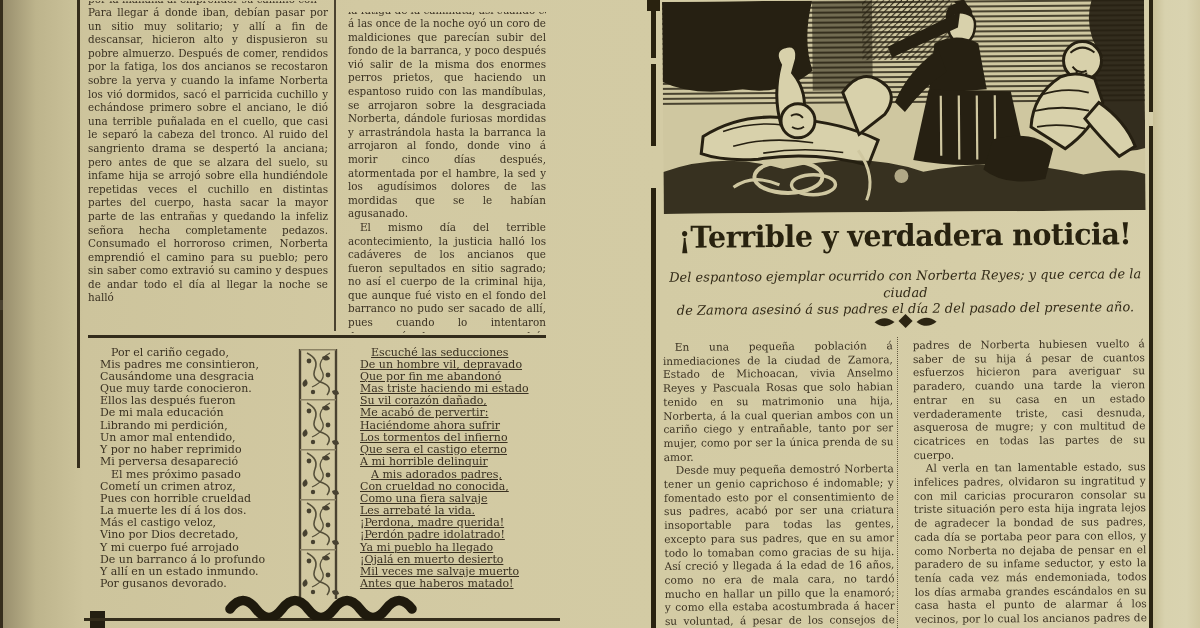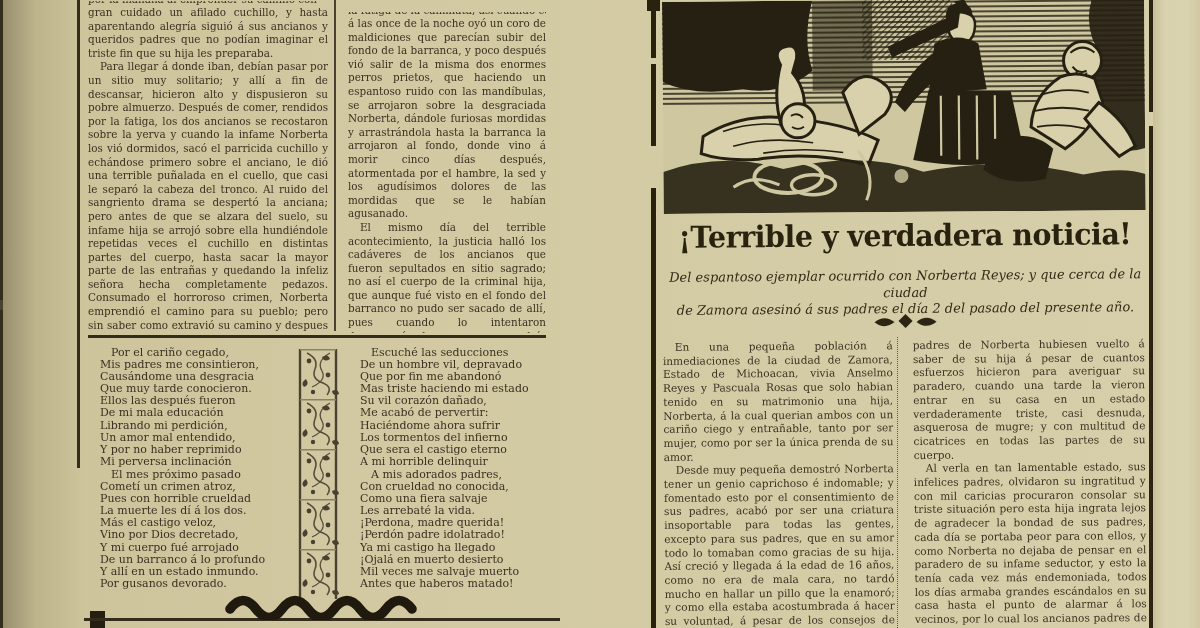--- a/index.html
+++ b/index.html
@@ -35,21 +35,21 @@
   .pcol1{width:240px;padding-top:1px;}
   .pcol2{width:198px;margin-left:20px;padding-top:12px;}
   .pcol p{margin:0;text-indent:12px;}
   .no-first-indent p:first-child{text-indent:0;}
   .frag{height:5px;overflow:hidden;}
   .frag span{display:block;margin-top:-8px;font-size:10.4px;white-space:nowrap;}
   
   .verse-row{position:absolute;top:347px;left:0;width:458px;display:flex;}
   .verse{font-size:11px;line-height:12.1px;}
   .verse-left{width:178px;padding-left:12px;}
-  .verse-right{flex:1;padding-left:10px;}
+  .verse-right{flex:1;padding-left:10px;text-decoration:underline;}
   .stanza{margin:0;}
   .stanza + .stanza{margin-top:1px;}
   .stanza .vline:first-child{padding-left:11px;}
   .vline{white-space:nowrap;}
   .vine-wrap{width:52px;margin-left:14px;margin-right:6px;padding-top:2px;}
   .wavy-wrap{position:absolute;top:590px;left:132px;width:212px;height:30px;}
   
   .right-half{position:absolute;left:662px;top:0;width:486px;height:628px;transform:rotate(-0.45deg);transform-origin:50% 40%;}
   .illustration{position:absolute;top:0;left:2px;width:482px;height:212px;}
   .headline{position:absolute;top:218px;left:0;width:486px;text-align:center;
@@ -81,21 +81,20 @@
   <div id="col-divider-right"></div>
 
   <div class="left-half">
 
     <div class="prose-row">
       <div class="pcol pcol1 no-first-indent">
         <div class="frag">
             <span>por la mañana al emprender su camino con</span>
           </div>
         <div>
-            <p>gran cuidado un afilado cuchillo, y hasta aparentando alegría siguió á sus ancianos y queridos padres que no podían imaginar el triste fin que su hija les preparaba.</p>
             <p>Para llegar á donde iban, debían pasar por un sitio muy solitario; y allí a fin de descansar, hicieron alto y dispusieron su pobre almuerzo. Después de comer, rendidos por la fatiga, los dos ancianos se recostaron sobre la yerva y cuando la infame Norberta los vió dormidos, sacó el parricida cuchillo y echándose primero sobre el anciano, le dió una terrible puñalada en el cuello, que casi le separó la cabeza del tronco. Al ruido del sangriento drama se despertó la anciana; pero antes de que se alzara del suelo, su infame hija se arrojó sobre ella hundiéndole repetidas veces el cuchillo en distintas partes del cuerpo, hasta sacar la mayor parte de las entrañas y quedando la infeliz señora hecha completamente pedazos. Consumado el horroroso crimen, Norberta emprendió el camino para su pueblo; pero sin saber como extravió su camino y despues de andar todo el día al llegar la noche se halló</p>
           </div>
       </div>
       <div class="pcol pcol2 no-first-indent">
         <div class="frag">
             <span>la fatiga de la caminata; así cuando como</span>
           </div>
         <div>
             <p>á las once de la noche oyó un coro de maldiciones que parecían subir del fondo de la barranca, y poco después vió salir de la misma dos enormes perros prietos, que haciendo un espantoso ruido con las mandíbulas, se arrojaron sobre la desgraciada Norberta, dándole furiosas mordidas y arrastrándola hasta la barranca la arrojaron al fondo, donde vino á morir cinco días después, atormentada por el hambre, la sed y los agudísimos dolores de las mordidas que se le habían agusanado.</p>
             <p>El mismo día del terrible acontecimiento, la justicia halló los cadáveres de los ancianos que fueron sepultados en sitio sagrado; no así el cuerpo de la criminal hija, que aunque fué visto en el fondo del barranco no pudo ser sacado de allí, pues cuando lo intentaron desaparecía el cuerpo y no se volvía á ver hasta el siguiente día.</p>
@@ -108,21 +107,21 @@
         <div class="stanza">
             <div class="vline">Por el cariño cegado,</div>
             <div class="vline">Mis padres me consintieron,</div>
             <div class="vline">Causándome una desgracia</div>
             <div class="vline">Que muy tarde conocieron.</div>
             <div class="vline">Ellos las después fueron</div>
             <div class="vline">De mi mala educación</div>
             <div class="vline">Librando mi perdición,</div>
             <div class="vline">Un amor mal entendido,</div>
             <div class="vline">Y por no haber reprimido</div>
-            <div class="vline">Mi perversa inclinación</div>
+            <div class="vline">Mi perversa desapareció</div>
           </div>
         <div class="stanza">
             <div class="vline">El mes próximo pasado</div>
             <div class="vline">Cometí un crimen atroz,</div>
             <div class="vline">Pues con horrible crueldad</div>
             <div class="vline">La muerte les dí á los dos.</div>
             <div class="vline">Más el castigo veloz,</div>
             <div class="vline">Vino por Dios decretado,</div>
             <div class="vline">Y mi cuerpo fué arrojado</div>
             <div class="vline">De un barranco á lo profundo</div>
@@ -163,21 +162,21 @@
             <div class="vline">Que sera el castigo eterno</div>
             <div class="vline">A mi horrible delinquir</div>
           </div>
         <div class="stanza">
             <div class="vline">A mis adorados padres,</div>
             <div class="vline">Con crueldad no conocida,</div>
             <div class="vline">Como una fiera salvaje</div>
             <div class="vline">Les arrebaté la vida.</div>
             <div class="vline">¡Perdona, madre querida!</div>
             <div class="vline">¡Perdón padre idolatrado!</div>
-            <div class="vline">Ya mi castigo ha llegado</div>
+            <div class="vline">Ya mi pueblo ha llegado</div>
             <div class="vline">¡Ojalá en muerto desierto</div>
             <div class="vline">Mil veces me salvaje muerto</div>
             <div class="vline">Antes que haberos matado!</div>
           </div>
       </div>
     </div>
 
     <div class="wavy-wrap">
       <svg width="212" height="30" viewBox="0 0 212 30">
         <path d="M10 19 q13 -17 26 0 q13 17 26 0 q13 -17 26 0 q13 17 26 0 q13 -17 26 0 q13 17 26 0 q13 -17 26 0" fill="none" stroke="#1f1a0d" stroke-width="9.5" stroke-linecap="round"></path>

